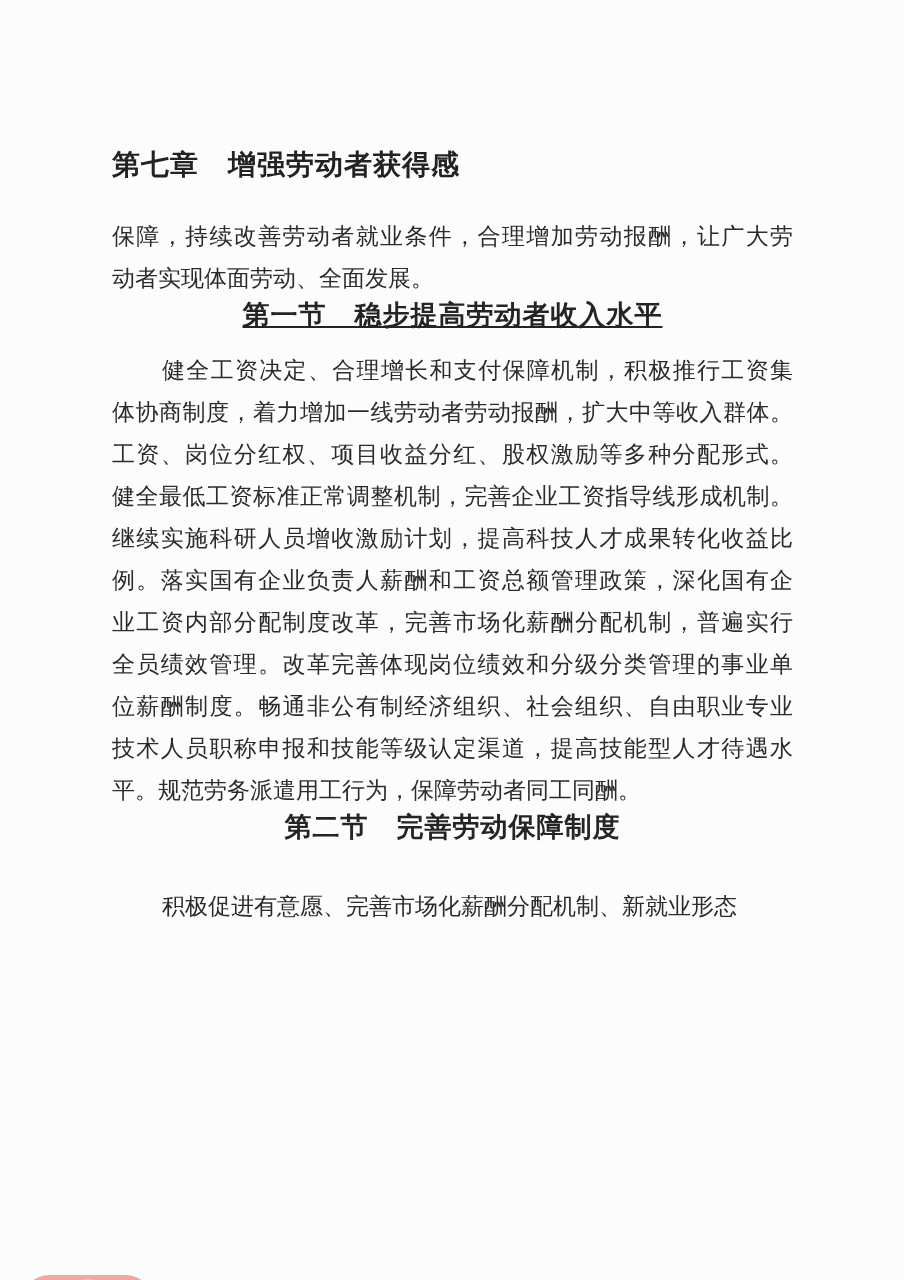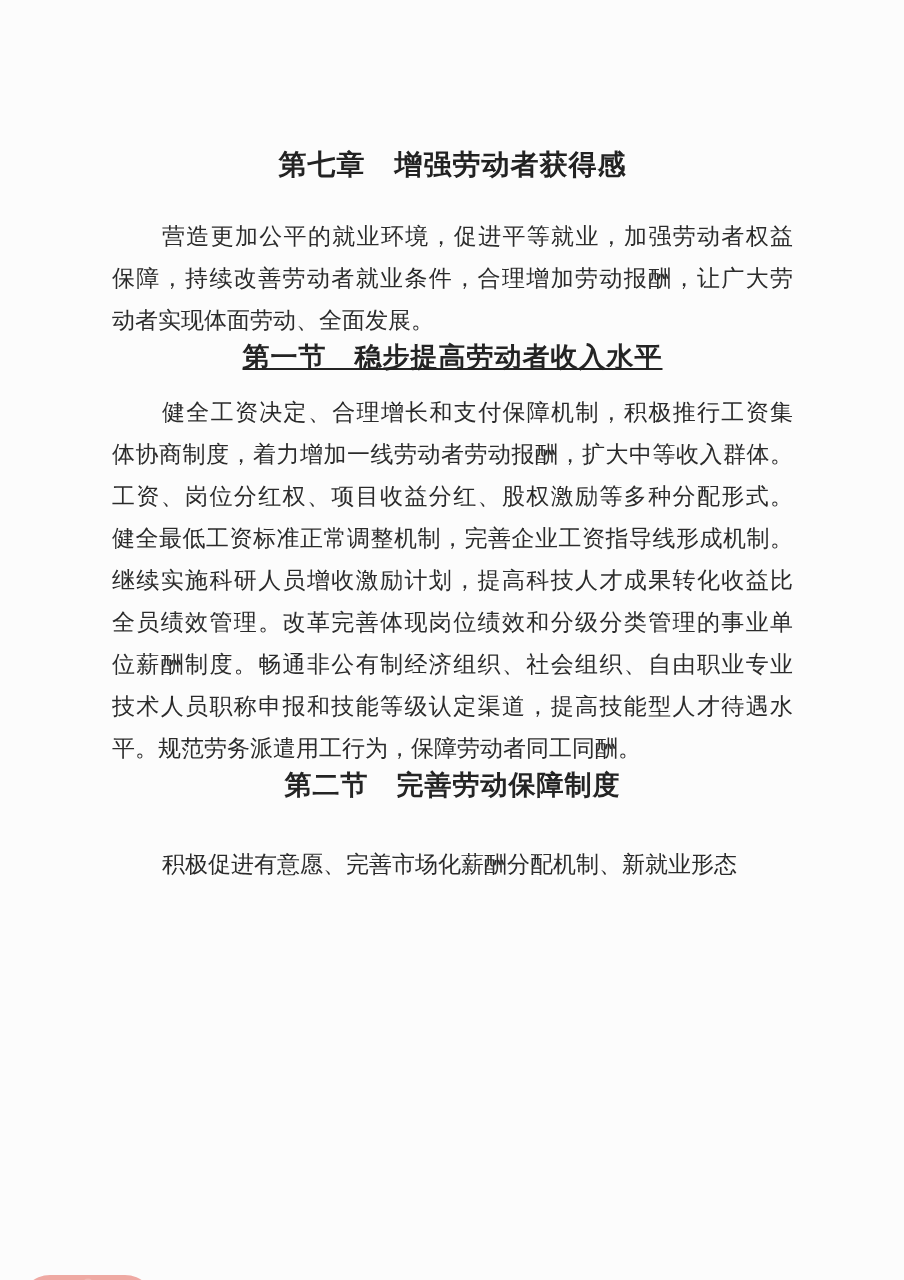--- a/index.html
+++ b/index.html
@@ -18,21 +18,20 @@
   }
   .content {
     padding: 0 111px 0 112px;
   }
   h1.chapter-heading {
     margin: 150px 0 0 0;
     font-family: "Liberation Sans", "DejaVu Sans", sans-serif;
     font-size: 28px;
     font-weight: 700;
     line-height: 30px;
-    text-align: center;
     color: #222;
     letter-spacing: 1px;
   }
   h2.section-heading {
     margin: 0;
     font-family: "Liberation Serif", "DejaVu Serif", serif;
     font-size: 27px;
     font-weight: 700;
     line-height: 30px;
     text-align: center;
@@ -81,33 +80,34 @@
 </style>
 </head>
 <body>
 
 <div class="page">
   <div class="content">
 
     <h1 class="chapter-heading">第七章　增强劳动者获得感</h1>
 
     <div class="para intro-para">
-        <div class="bline first">营造更加公平的就业环境，促进平等就业，加强劳动者权益</div>
         <div class="bline">保障，持续改善劳动者就业条件，合理增加劳动报酬，让广大劳</div>
         <div class="bline last">动者实现体面劳动、全面发展。</div>
       </div>
 
     <h2 class="section-heading sec1-heading">第一节　稳步提高劳动者收入水平</h2>
 
     <div class="para sec1-para">
         <div class="bline first">健全工资决定、合理增长和支付保障机制，积极推行工资集</div>
         <div class="bline">体协商制度，着力增加一线劳动者劳动报酬，扩大中等收入群体。</div>
         <div class="bline">工资、岗位分红权、项目收益分红、股权激励等多种分配形式。</div>
         <div class="bline">健全最低工资标准正常调整机制，完善企业工资指导线形成机制。</div>
         <div class="bline">继续实施科研人员增收激励计划，提高科技人才成果转化收益比</div>
+        <div class="bline">例。落实国有企业负责人薪酬和工资总额管理政策，深化国有企</div>
+        <div class="bline">业工资内部分配制度改革，完善市场化薪酬分配机制，普遍实行</div>
         <div class="bline">全员绩效管理。改革完善体现岗位绩效和分级分类管理的事业单</div>
         <div class="bline">位薪酬制度。畅通非公有制经济组织、社会组织、自由职业专业</div>
         <div class="bline">技术人员职称申报和技能等级认定渠道，提高技能型人才待遇水</div>
         <div class="bline last">平。规范劳务派遣用工行为，保障劳动者同工同酬。</div>
       </div>
 
     <h2 class="section-heading sec2-heading">第二节　完善劳动保障制度</h2>
 
     <div class="para sec2-para">
         <div class="bline first last">积极促进有意愿、完善市场化薪酬分配机制、新就业形态</div>

